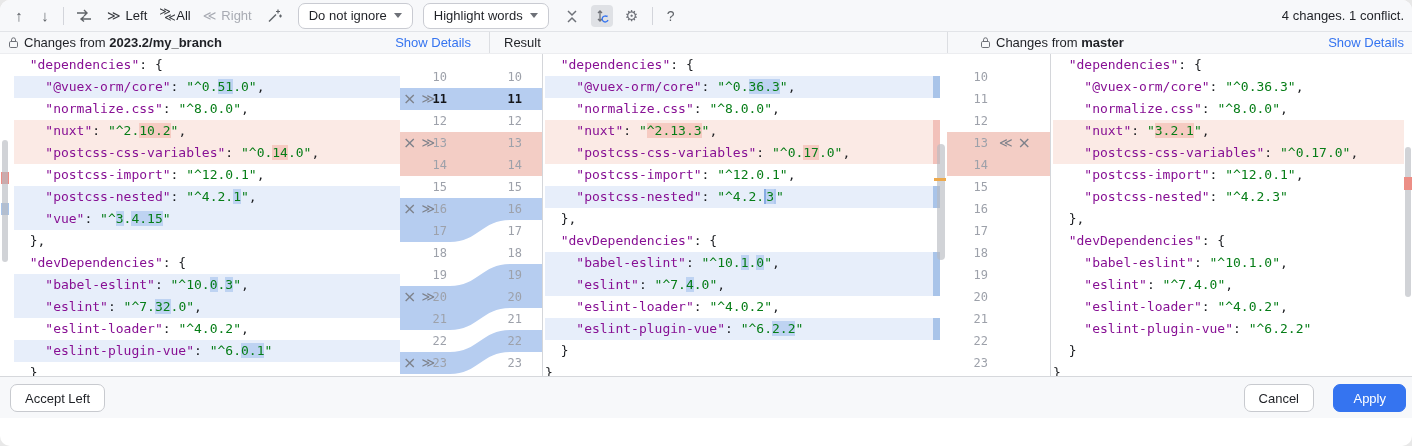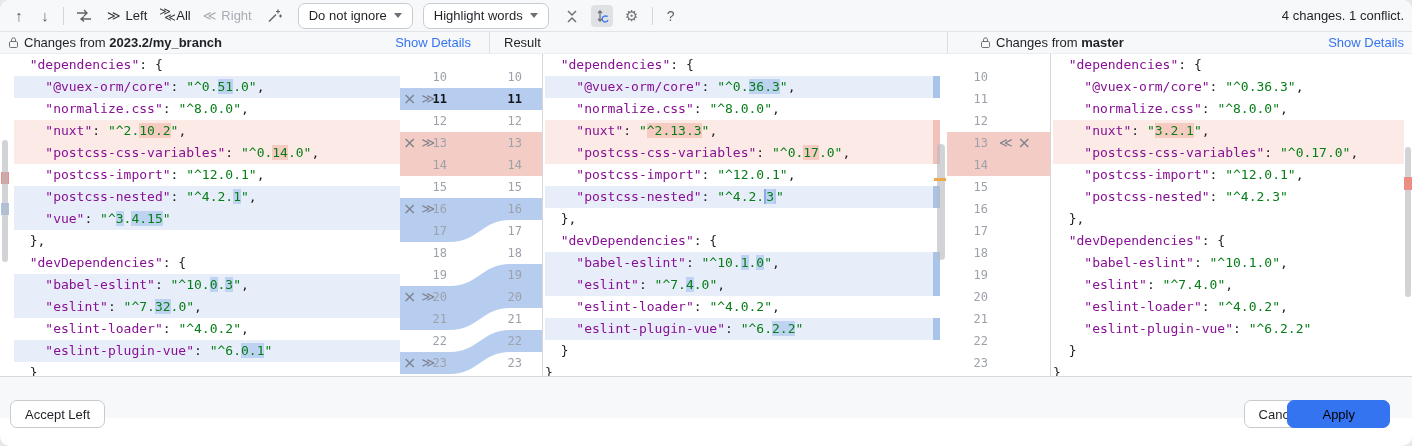--- a/index.html
+++ b/index.html
@@ -86,24 +86,24 @@
   #sb-right{ left:1404px; width:8px; }
   .sb .mark{ position:absolute; }
   .mk-b{ background:#A9C4E9; } .mk-p{ background:#F2C1BA; } .mk-r{ background:#EC8E86; }
   .thumb{ position:absolute; background:#B9BCC2; opacity:.65; border-radius:4px; }
   .otick{ position:absolute; background:#EDA94C; }
 
   
   .footer{ height:42px; background:#F7F8FA; border-top:1px solid #D6D8DC; position:relative; }
   .btn{ position:absolute; top:7px; height:28px; border:1px solid #C8CACF; border-radius:7px;
     background:#fff; font-size:13px; color:#1F2126; padding:0 14px;
-    display:flex; align-items:center; cursor:pointer; font-family:inherit;margin-top:16px; }
+    display:flex; align-items:center; cursor:pointer; font-family:inherit; }
   #btn-accept-left{ left:10px; } #btn-accept-right{ left:124px; }
   #btn-cancel{ right:98px; }
-  #btn-apply{ right:22px; background:#3574F0; border-color:#3574F0; color:#000000; padding:0 34px; }
+  #btn-apply{ right:6px; background:#3574F0; border-color:#3574F0; color:#ffffff; padding:0 19px; }
 </style>
 </head>
 <body>
 
 <div class="window">
 
 
   <div class="toolbar">
     <span class="tb-ic">↑</span>
     <span class="tb-ic" style="margin-left:8px">↓</span>

